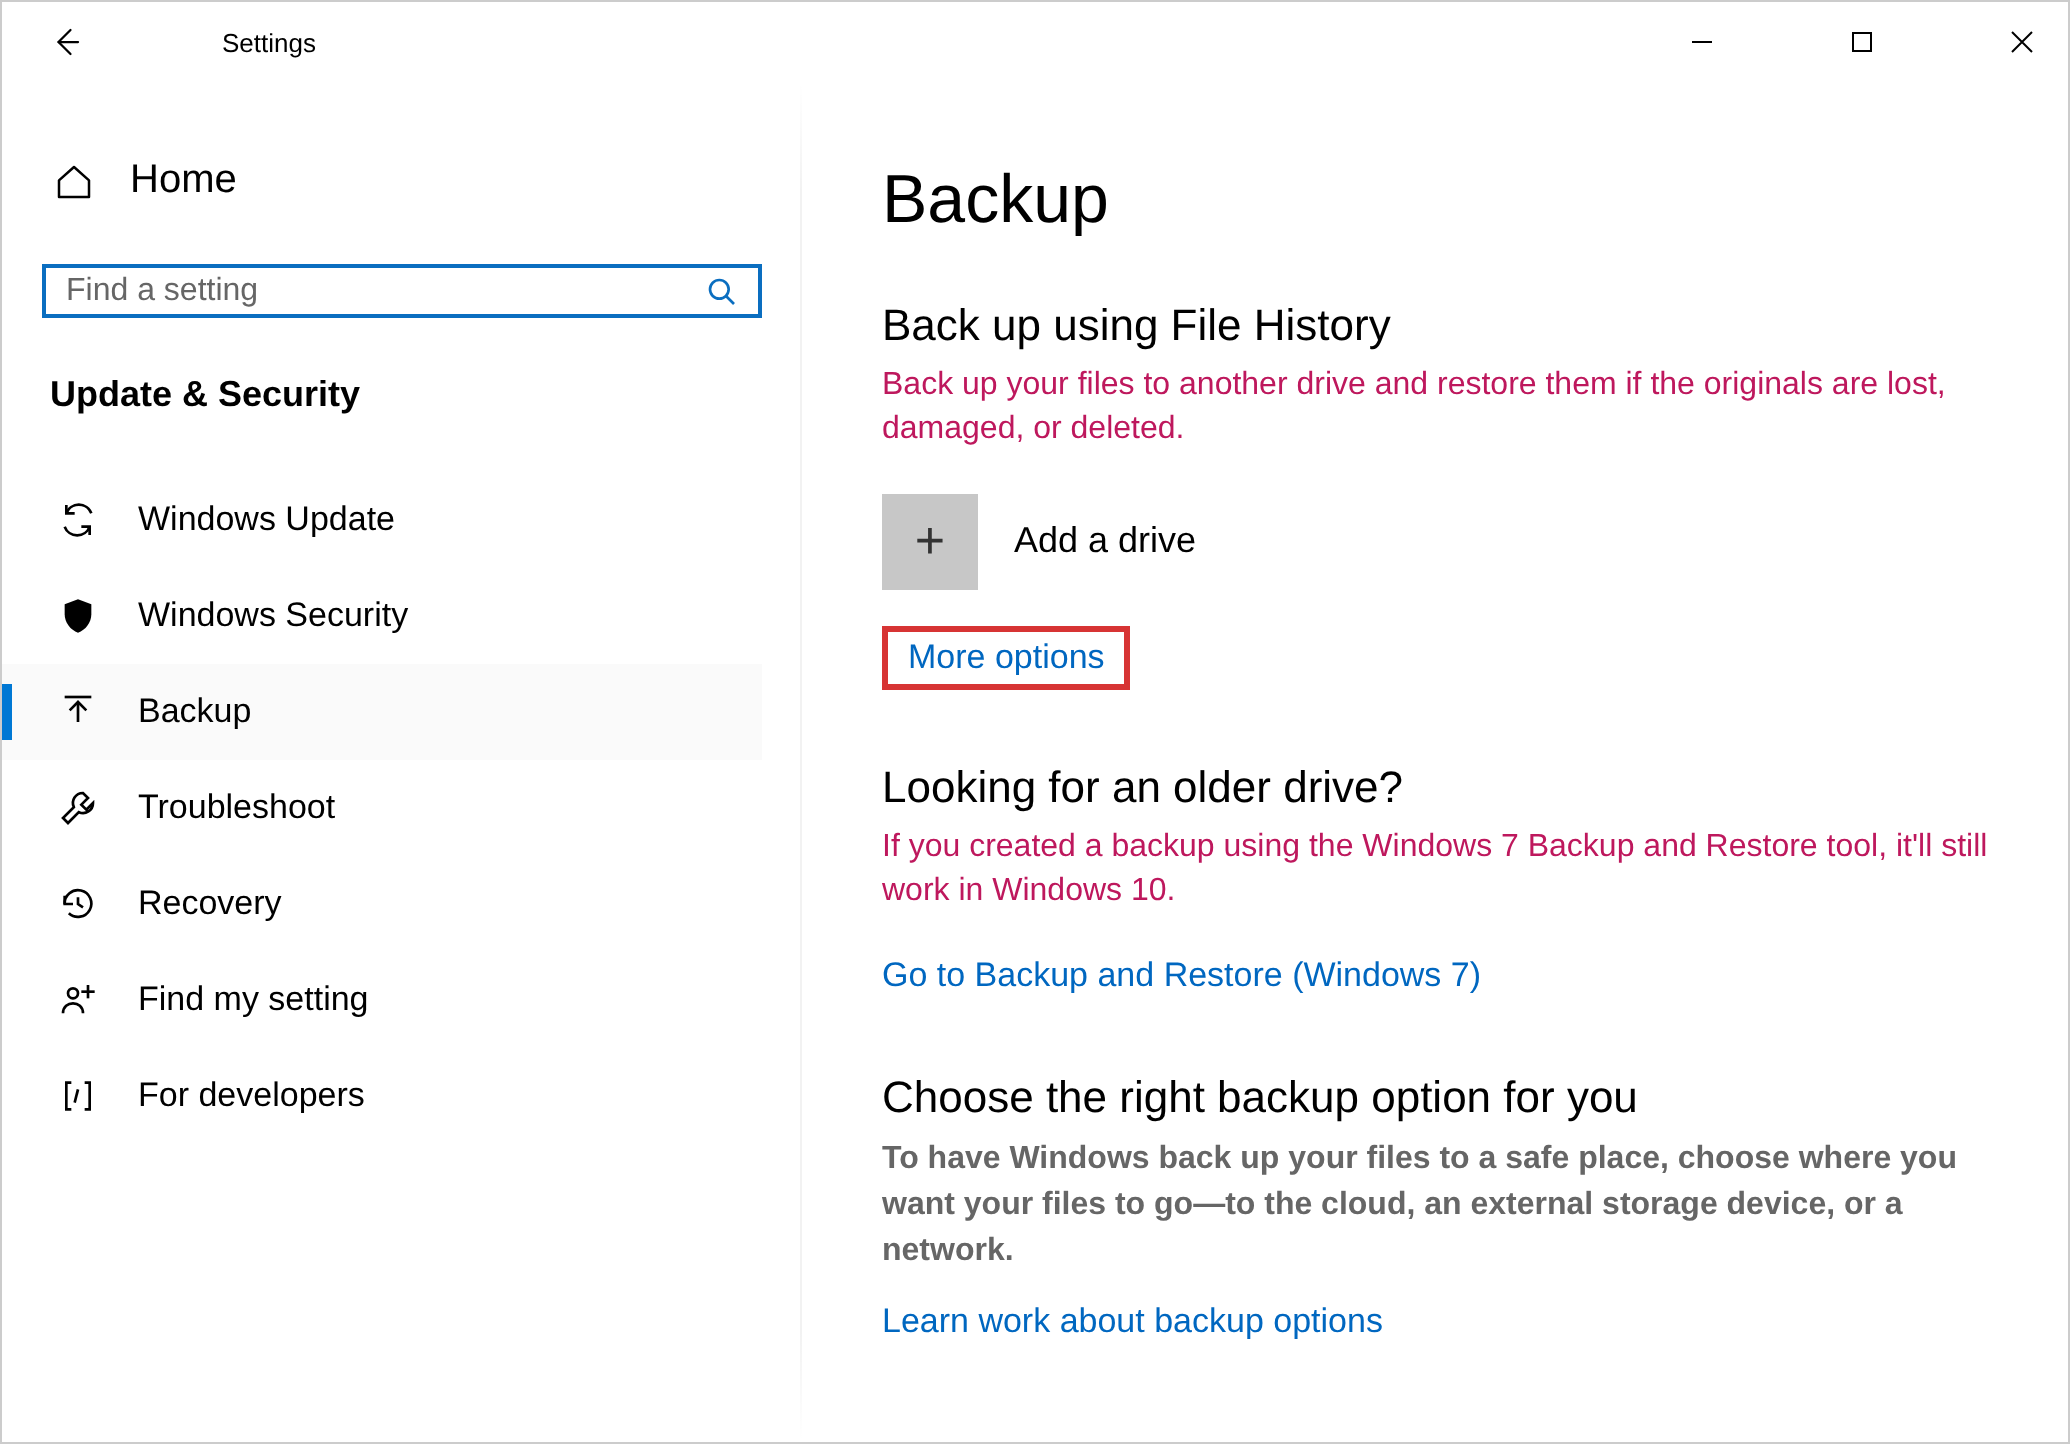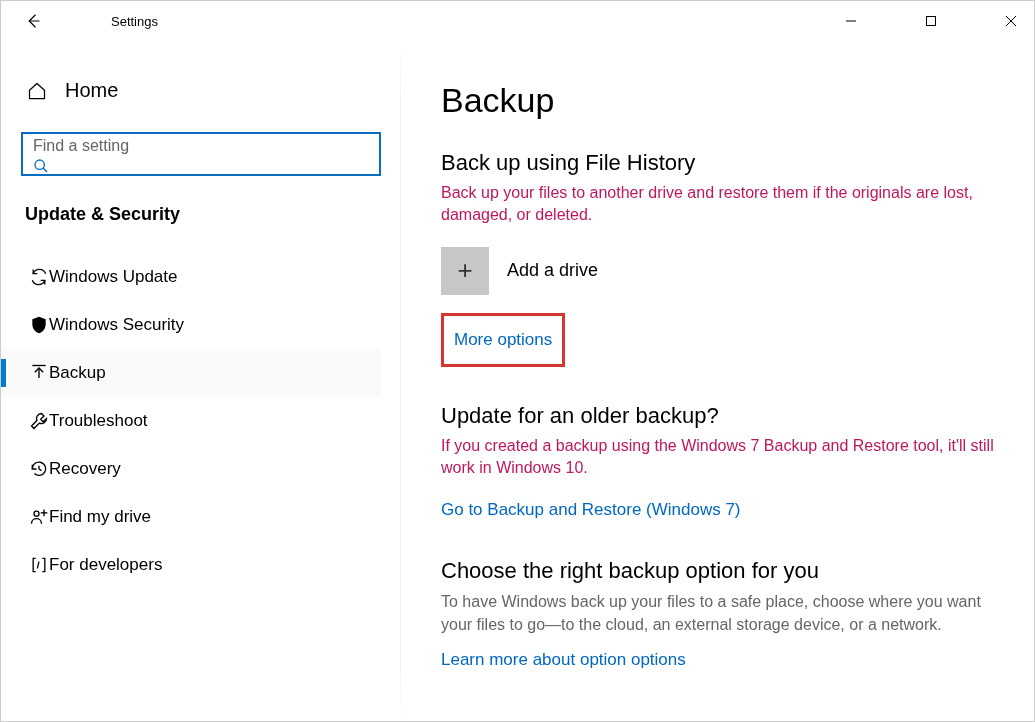--- a/index.html
+++ b/index.html
@@ -73,46 +73,46 @@
   gap: 18px;
   padding: 8px 6px;
   margin-bottom: 22px;
   cursor: pointer;
 }
 .home-row .label {
   font-size: 20px;
 }
 .search-box {
   border: 2px solid #0a6ec0;
-  height: 44px;
-  display: flex;
-  align-items: flex-start;
+  height: 27px;
+  display: flex;
+  align-items: center;
   padding: 0 10px;
   margin-bottom: 28px;
-  flex-direction: column;
 }
 .search-box input {
   border: none;
   outline: none;
   flex: 1;
   font-size: 16px;
   color: #333;
   background: transparent;
 }
 .search-box input::placeholder { color: #666; }
 .search-box .search-icon { color: #0a6ec0; }
 .category-title {
   font-size: 18px;
   font-weight: 600;
   margin-bottom: 28px;
   padding-left: 4px;
 }
 .nav-item {
   display: flex;
   align-items: center;
+  gap: 20px;
   padding: 14px 6px 14px 12px;
   cursor: pointer;
   font-size: 17px;
   position: relative;
   margin-left: -20px;
   padding-left: 28px;
 }
 .nav-item .icon-slot {
   width: 20px;
   display: flex;
@@ -150,20 +150,21 @@
   font-size: 16px;
   color: #be185d;
   margin-bottom: 20px;
   line-height: 1.4;
 }
 .section p.muted {
   font-size: 16px;
   color: #666;
   margin-bottom: 14px;
   line-height: 1.45;
+  font-weight: bold;
 }
 .add-drive {
   display: flex;
   align-items: center;
   gap: 18px;
   margin-bottom: 18px;
   cursor: pointer;
 }
 .plus-box {
   width: 48px;
@@ -182,21 +183,21 @@
 .link {
   color: #0067c0;
   font-size: 17px;
   cursor: pointer;
   display: inline-block;
   margin-bottom: 28px;
 }
 .highlight-box {
   border: 3px solid #d73434;
   display: inline-block;
-  padding: 14px 10px;
+  padding: 3px 10px;
   margin-bottom: 26px;
 }
 .highlight-box .link { margin-bottom: 0; }
 .section { margin-bottom: 10px; }
 svg { display: block; }
 </style>
 </head>
 <body>
 
 <div class="window">
@@ -299,21 +300,21 @@
           </div>
           <div class="nav-item">
             <span class="icon-slot">
               <svg width="20" height="20" viewBox="0 0 24 24" fill="none" stroke="#000" stroke-width="1.6">
                 <circle cx="9" cy="8" r="3"></circle>
                 <path d="M3 20 C3 16 6 14 9 14 C12 14 15 16 15 20"></path>
                 <path d="M18 3 V11"></path>
                 <path d="M14 7 H22"></path>
               </svg>
             </span>
-            <span>Find my drive</span>
+            <span>Find my setting</span>
           </div>
           <div class="nav-item">
             <span class="icon-slot">
               <svg width="20" height="20" viewBox="0 0 24 24" fill="none" stroke="#000" stroke-width="1.6">
                 <path d="M8 4 H5 V20 H8"></path>
                 <path d="M16 4 H19 V20 H16"></path>
                 <path d="M12 8 L10 16"></path>
               </svg>
             </span>
             <span>For developers</span>
@@ -330,25 +331,25 @@
         <div class="add-drive">
           <div class="plus-box">+</div>
           <div class="label">Add a drive</div>
         </div>
         <div class="highlight-box">
           <span class="link">More options</span>
         </div>
       </div>
 
       <div class="section">
-        <h2>Update for an older backup?</h2>
+        <h2>Looking for an older drive?</h2>
         <p class="desc">If you created a backup using the Windows 7 Backup and Restore tool, it'll still work in Windows 10.</p>
         <span class="link">Go to Backup and Restore (Windows 7)</span>
       </div>
 
       <div class="section">
         <h2>Choose the right backup option for you</h2>
         <p class="muted">To have Windows back up your files to a safe place, choose where you want your files to go—to the cloud, an external storage device, or a network.</p>
-        <span class="link">Learn more about option options</span>
+        <span class="link">Learn work about backup options</span>
       </div>
     </div>
   </div>
 </div>
 
 </body></html>

